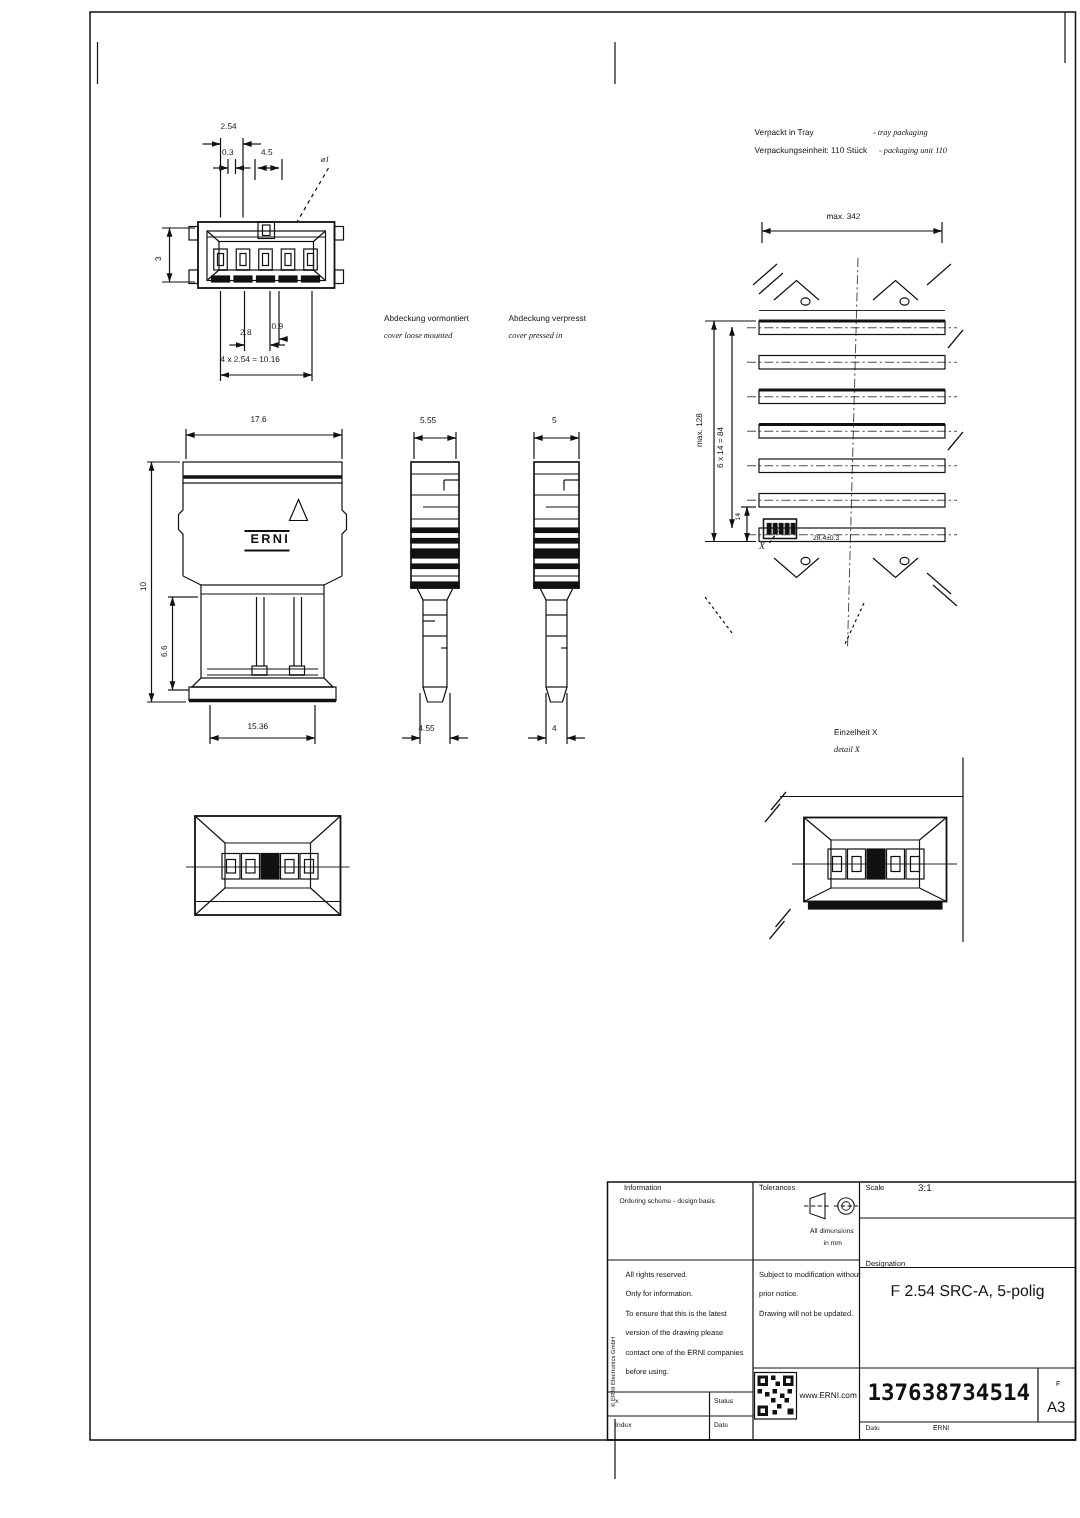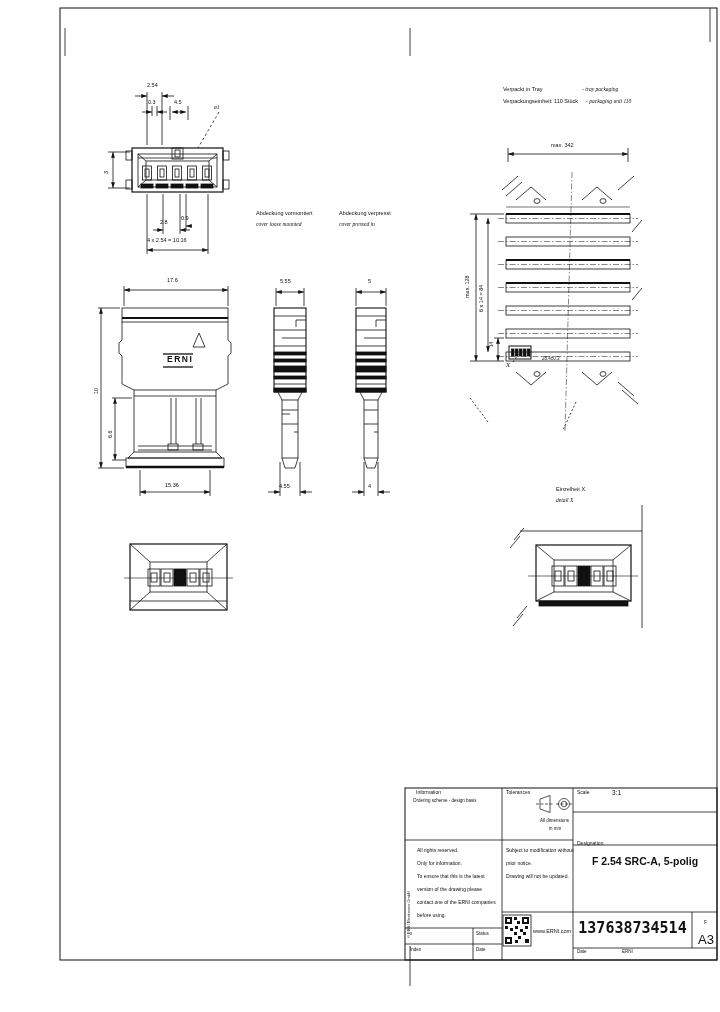--- a/index.html
+++ b/index.html
@@ -4,27 +4,27 @@
 <style>
   html,body{margin:0;padding:0;background:#fff;}
   #sheet{position:relative;width:720px;height:1012px;background:#fff;overflow:hidden;
          font-family:"Liberation Sans",sans-serif;color:#111;margin-left:20px;}
   svg{position:absolute;left:0;top:0;}
   .t{position:absolute;white-space:nowrap;color:#111;line-height:1.1;}
   .s4{font-size:4.5px;}
   .s45{font-size:5px;}
   .s5{font-size:5.5px;}
   .s6{font-size:6.5px;}
-  .s7{font-size:13px;}
+  .s7{font-size:10px;}
   .it{font-style:italic;font-family:"Liberation Serif",serif;}
   .rot{transform:rotate(-90deg);transform-origin:left top;}
   .b{font-weight:bold;}
   .num{font-family:"DejaVu Sans Mono",monospace;font-size:15px;font-weight:bold;letter-spacing:0;}
   .desig{font-size:10.5px;}
-  .ctrbox{text-align:center;font-weight:bold;}
+  .ctrbox{text-align:center;}
 </style>
 </head>
 <body>
 
 <div id="sheet">
 
 <svg width="720" height="1012" viewBox="0 0 720 1012">
   <defs>
     <marker id="ar" viewBox="0 0 10 10" refX="9" refY="5" markerWidth="8" markerHeight="8" orient="auto-start-reverse">
       <path d="M0,2 L9,5 L0,8 z" fill="#111"></path>

